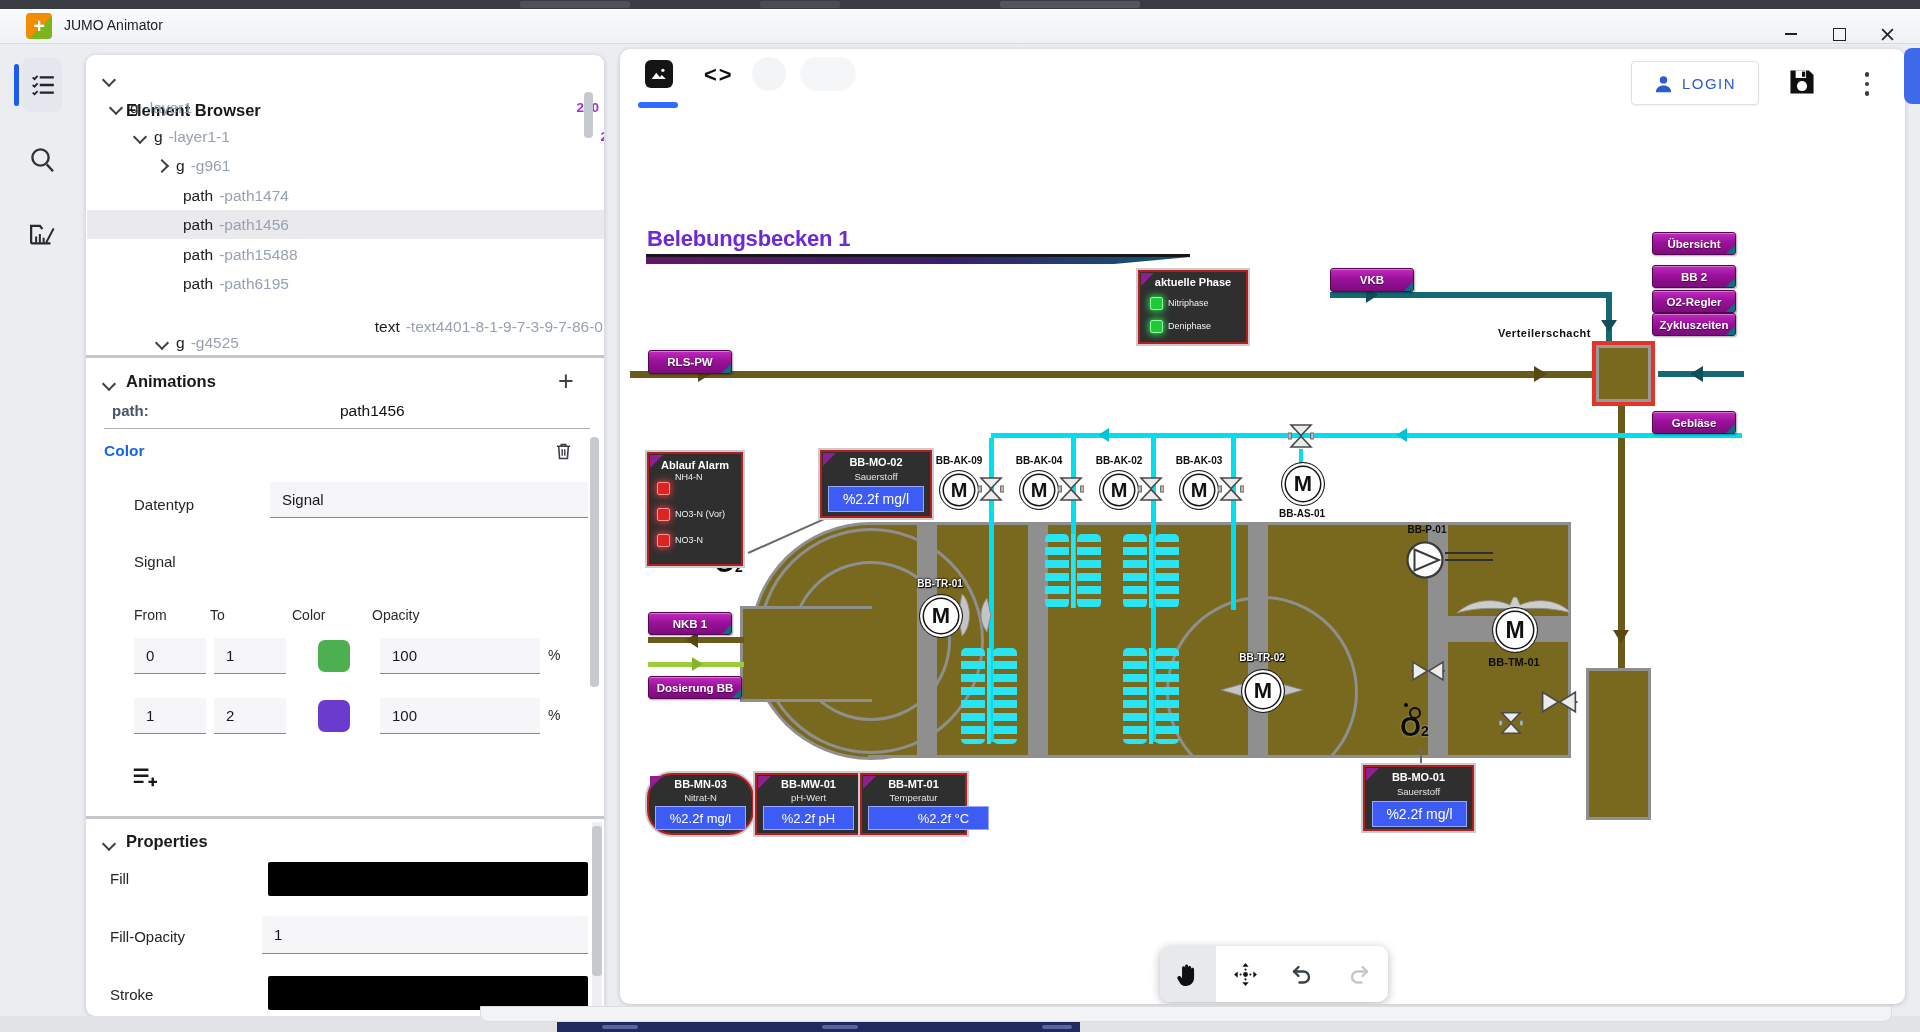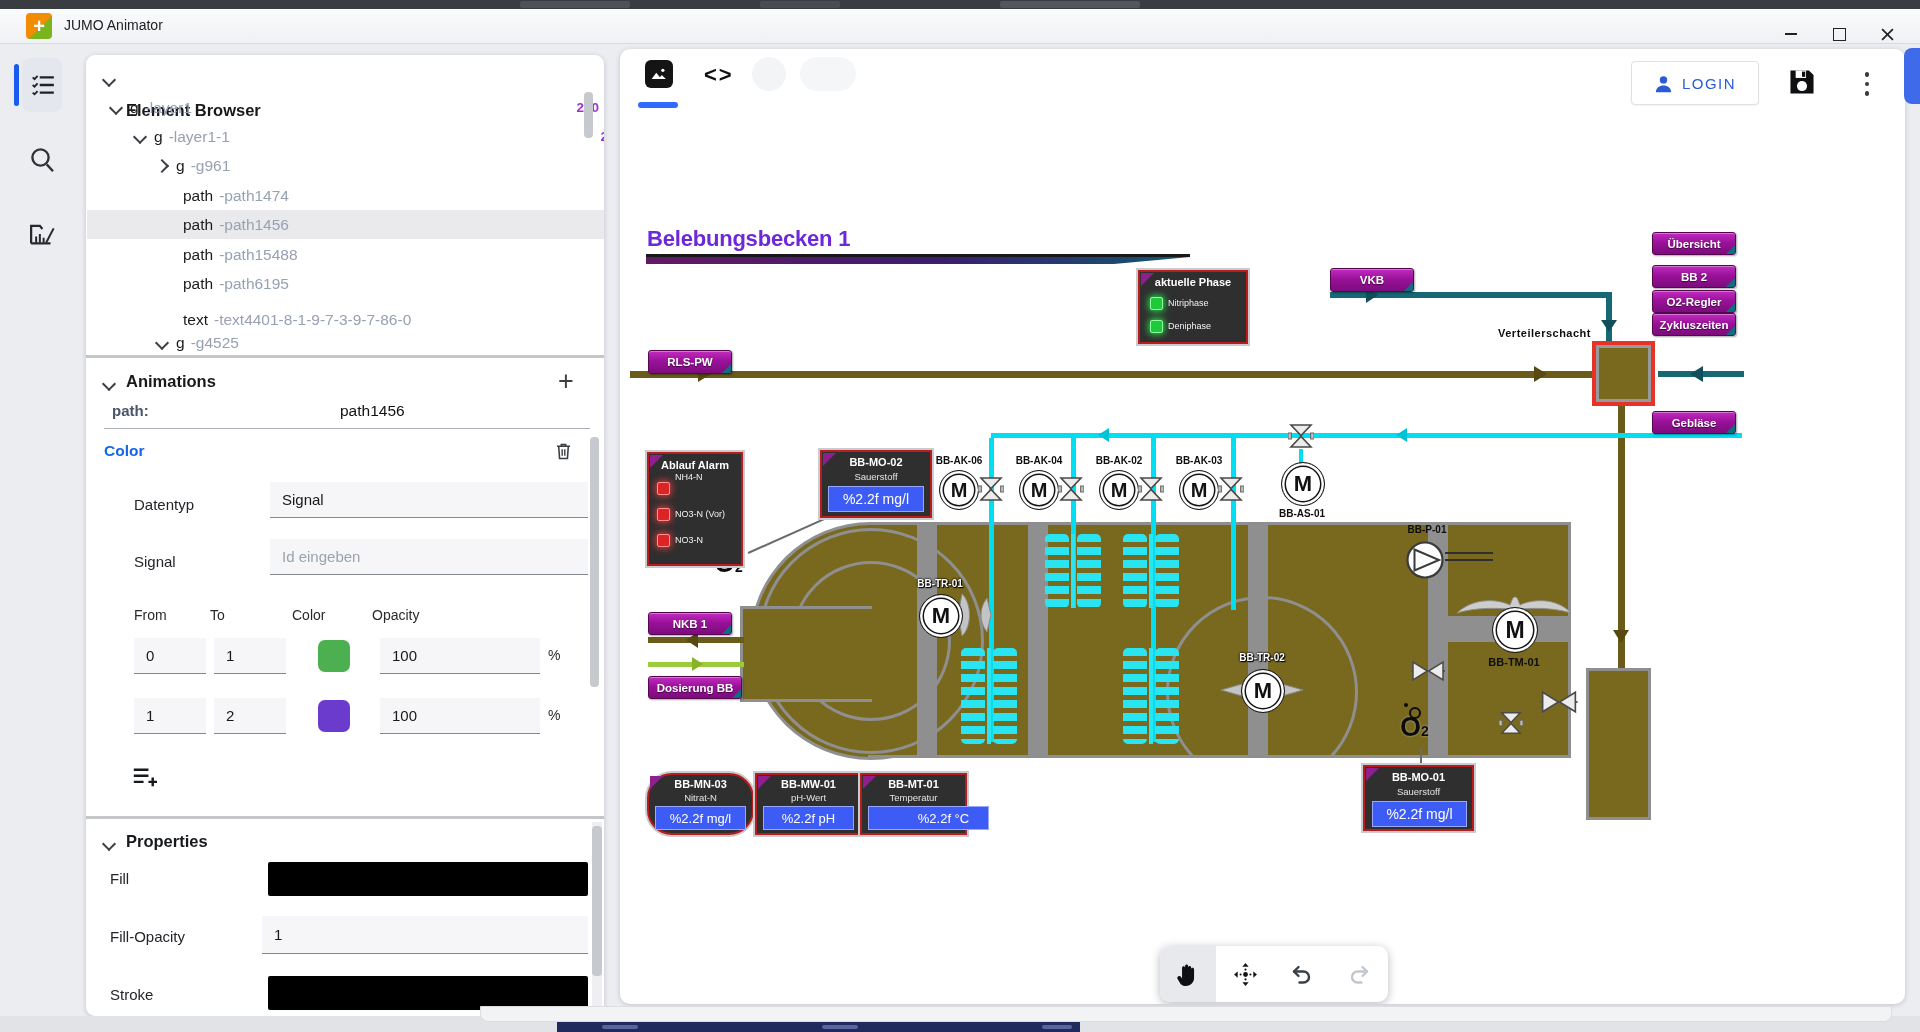--- a/index.html
+++ b/index.html
@@ -150,21 +150,21 @@
 
       </div>
       <div class="trow" style="top:240px;padding-left:96px;">
         <span class="ttag">path</span>
           <span class="tid">-path15488</span>
       </div>
       <div class="trow" style="top:269px;padding-left:96px;">
         <span class="ttag">path</span>
           <span class="tid">-path6195</span>
       </div>
-      <div class="trow" style="top:305px;padding-left:96px;">
+      <div class="trow" style="top:312px;justify-content:flex-end;">
         <span class="ttag">text</span>
           <span class="tid">-text4401-8-1-9-7-3-9-7-86-0</span>
       </div>
       <div class="trow" style="top:331px;height:23px;padding-left:70px;overflow:hidden;">
         <span class="cv down"></span>
         <span class="ttag">g</span>
           <span class="tid">-g4525</span>
 
       </div>
       <div class="thumb" style="left:584px;top:92px;width:9px;height:46px;"></div>
@@ -185,21 +185,20 @@
             <path d="M4.5 6.5h15M9.5 6.5v-2h5v2" fill="none" stroke="#3A3F45" stroke-width="1.8"></path>
             <path d="M6.5 6.5l1 14h9l1-14" fill="none" stroke="#3A3F45" stroke-width="1.8"></path>
             <path d="M10.5 10v7.5M13.5 10v7.5" stroke="#3A3F45" stroke-width="1.6"></path>
           </svg>
       </div>
 
       <div class="abs flabel" style="left:134px;top:496px;">Datentyp</div>
       <div class="fld" style="left:270px;top:482px;width:318px;height:36px;line-height:36px;">Signal</div>
 
       <div class="abs flabel" style="left:134px;top:553px;">Signal</div>
-      <input class="fld" style="left: 270px; top: 539px; width: 318px; height: 36px;" placeholder="Id eingeben">
 
       <div class="abs colhead" style="left:134px;top:607px;">From</div>
       <div class="abs colhead" style="left:210px;top:607px;">To</div>
       <div class="abs colhead" style="left:292px;top:607px;">Color</div>
       <div class="abs colhead" style="left:372px;top:607px;">Opacity</div>
 
       <input class="fld" style="left: 134px; top: 638px; width: 72px; height: 36px;" value="0">
       <input class="fld" style="left: 214px; top: 638px; width: 72px; height: 36px;" value="1">
       <div class="swatch" style="left: 318px; top: 640px; width: 32px; height: 32px; background: rgb(76, 175, 80);"></div>
       <input class="fld" style="left: 380px; top: 638px; width: 160px; height: 36px;" value="100">
@@ -331,21 +330,21 @@
         </div>
       <div class="diff" style="left:1123px;top:648px;width:56px;height:96px;">
           <div class="stem"></div>
         </div>
 
       <div class="abs" style="left:1592px;top:341px;width:63px;height:65px;border:4px solid #E6332A;box-sizing:border-box;">
         <div style="width:100%;height:100%;border:3px solid #97999B;box-sizing:border-box;background:#79691F;"></div>
       </div>
       <div class="dlabel" style="left:1498px;top:327px;width:92px;font-size:11px;text-align:right;letter-spacing:.5px;">Verteilerschacht</div>
 
-      <div class="dlabel" style="left:926px;top:455px;width:66px;">BB-AK-06</div>
+      <div class="dlabel" style="left:926px;top:455px;width:66px;">BB-AK-09</div>
       <div class="motor" style="left:939px;top:470px;width:38px;height:38px;font-size:20px;">M</div>
       <div class="abs" style="left:978px;top:476px;"><svg width="26" height="26" viewBox="0 0 26 26">
             <polygon points="3,2 23,2 13,12.5" fill="#ECECEC" stroke="#4A4A4A" stroke-width="1.6"></polygon>
             <polygon points="3,24 23,24 13,13.5" fill="#ECECEC" stroke="#4A4A4A" stroke-width="1.6"></polygon>
             <rect x="0" y="10" width="3.4" height="6" fill="#BDBDBD" stroke="#666" stroke-width="1"></rect>
             <rect x="22.6" y="10" width="3.4" height="6" fill="#BDBDBD" stroke="#666" stroke-width="1"></rect>
           </svg></div>
 
       <div class="dlabel" style="left:1006px;top:455px;width:66px;">BB-AK-04</div>
       <div class="motor" style="left:1019px;top:470px;width:38px;height:38px;font-size:20px;">M</div>

